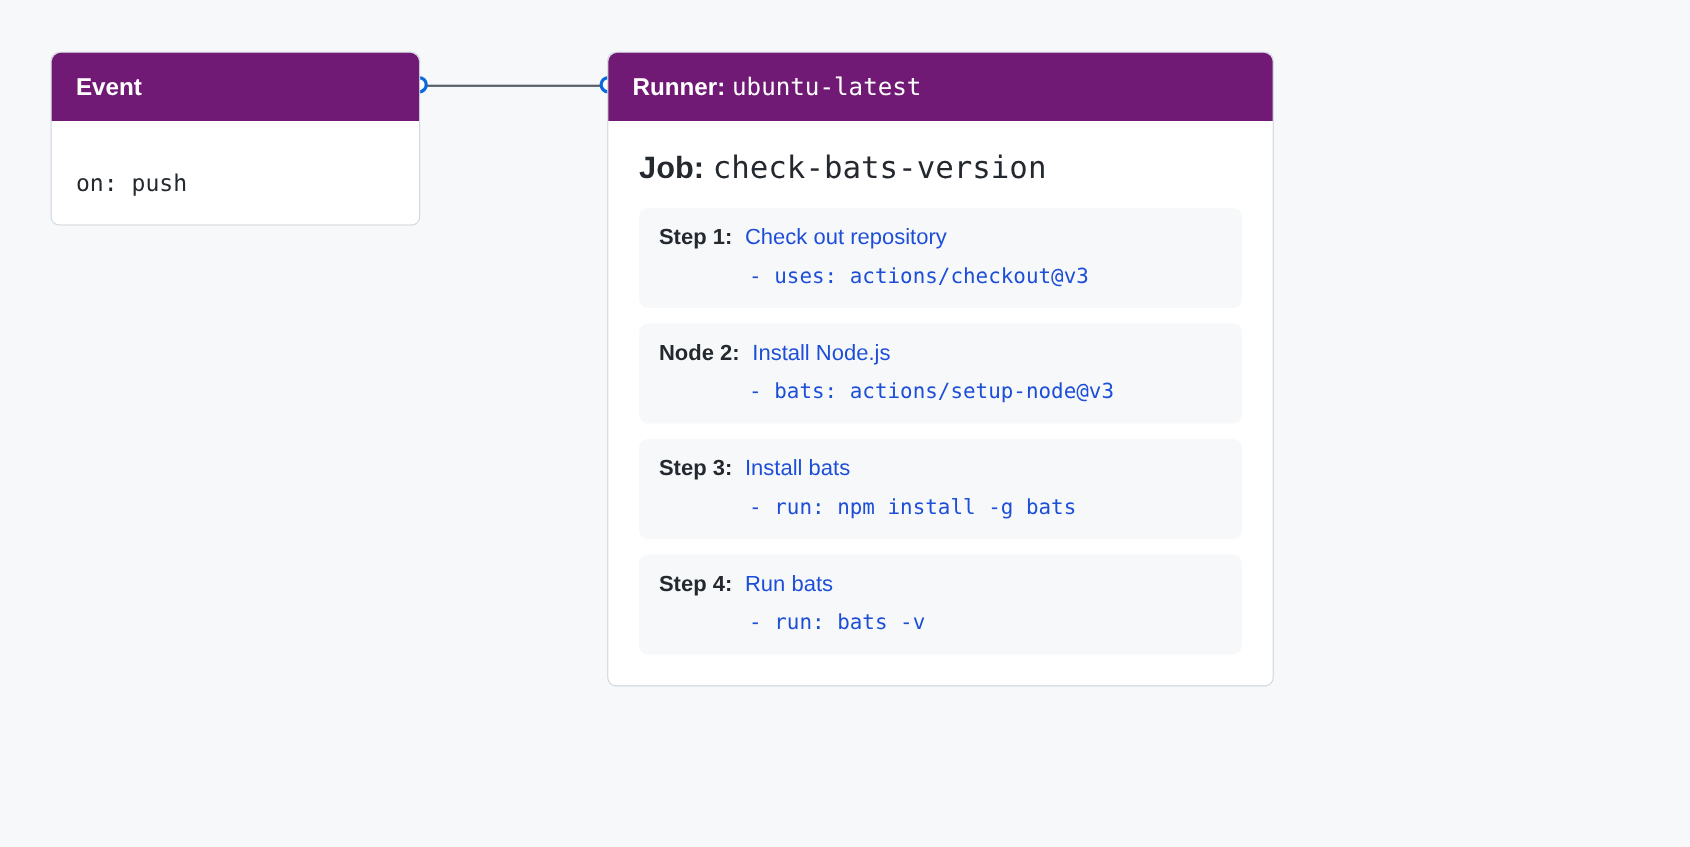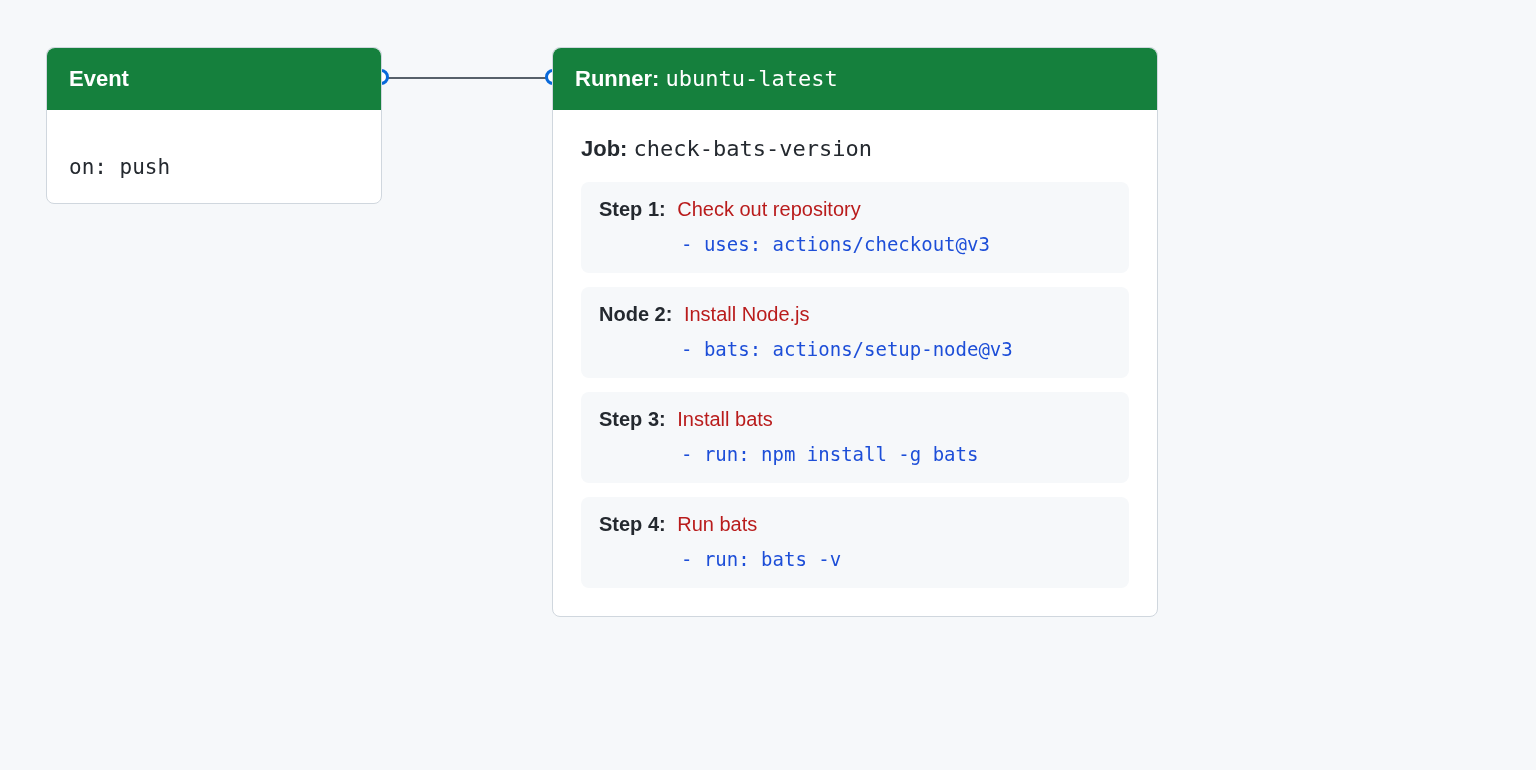--- a/index.html
+++ b/index.html
@@ -18,21 +18,21 @@
     height: 770px;
   }
   .card {
     position: absolute;
     background: #ffffff;
     border: 1px solid #d0d7de;
     border-radius: 8px;
     overflow: visible;
   }
   .card-header {
-    background: #15803d;
+    background: #701a75;
     color: #ffffff;
     padding: 18px 22px;
     font-size: 22px;
     font-weight: 600;
     border-top-left-radius: 8px;
     border-top-right-radius: 8px;
     position: relative;
   }
   .card-header .mono-val {
     font-family: ui-monospace, SFMono-Regular, "SF Mono", Menlo, Consolas, monospace;
@@ -58,21 +58,21 @@
   }
   .runner-card {
     left: 552px;
     top: 47px;
     width: 606px;
   }
   .runner-body {
     padding: 26px 28px 28px 28px;
   }
   .job-title {
-    font-size: 22px;
+    font-size: 28px;
     margin-bottom: 20px;
   }
   .job-title .label {
     font-weight: 700;
   }
   .job-title .val {
     font-family: ui-monospace, SFMono-Regular, "SF Mono", Menlo, Consolas, monospace;
     color: #24292f;
   }
   .steps {
@@ -87,21 +87,21 @@
   }
   .step-line1 {
     font-size: 20px;
     margin-bottom: 12px;
   }
   .step-line1 .step-num {
     font-weight: 600;
     color: #24292f;
   }
   .step-line1 .step-name {
-    color: #b91c1c;
+    color: #1d4ed8;
     margin-left: 6px;
   }
   .step-line2 {
     font-family: ui-monospace, SFMono-Regular, "SF Mono", Menlo, Consolas, monospace;
     font-size: 19px;
     color: #1d4ed8;
     padding-left: 82px;
   }
   .connector {
     position: absolute;

